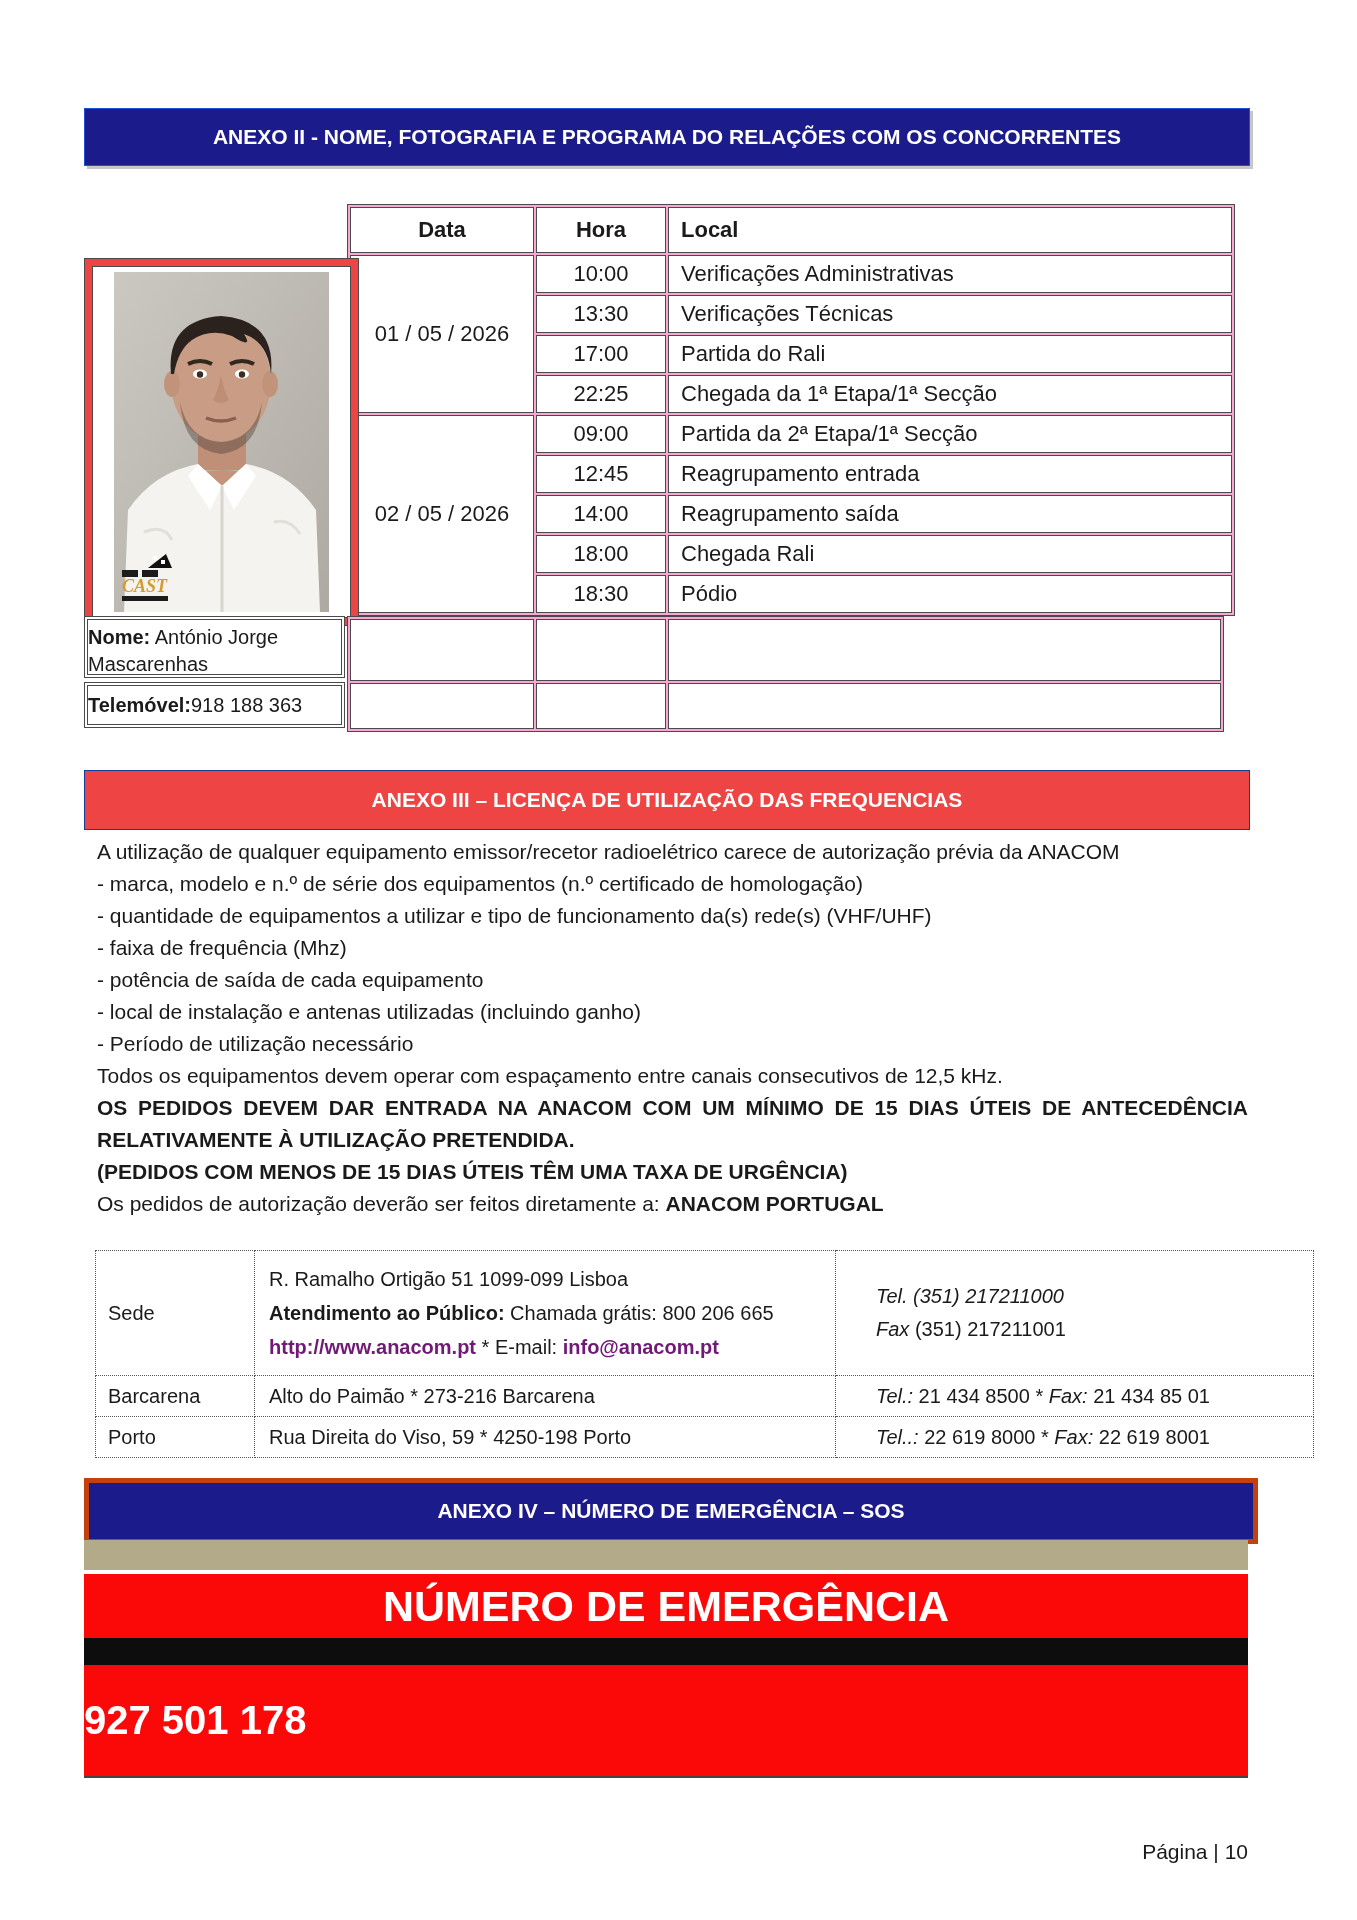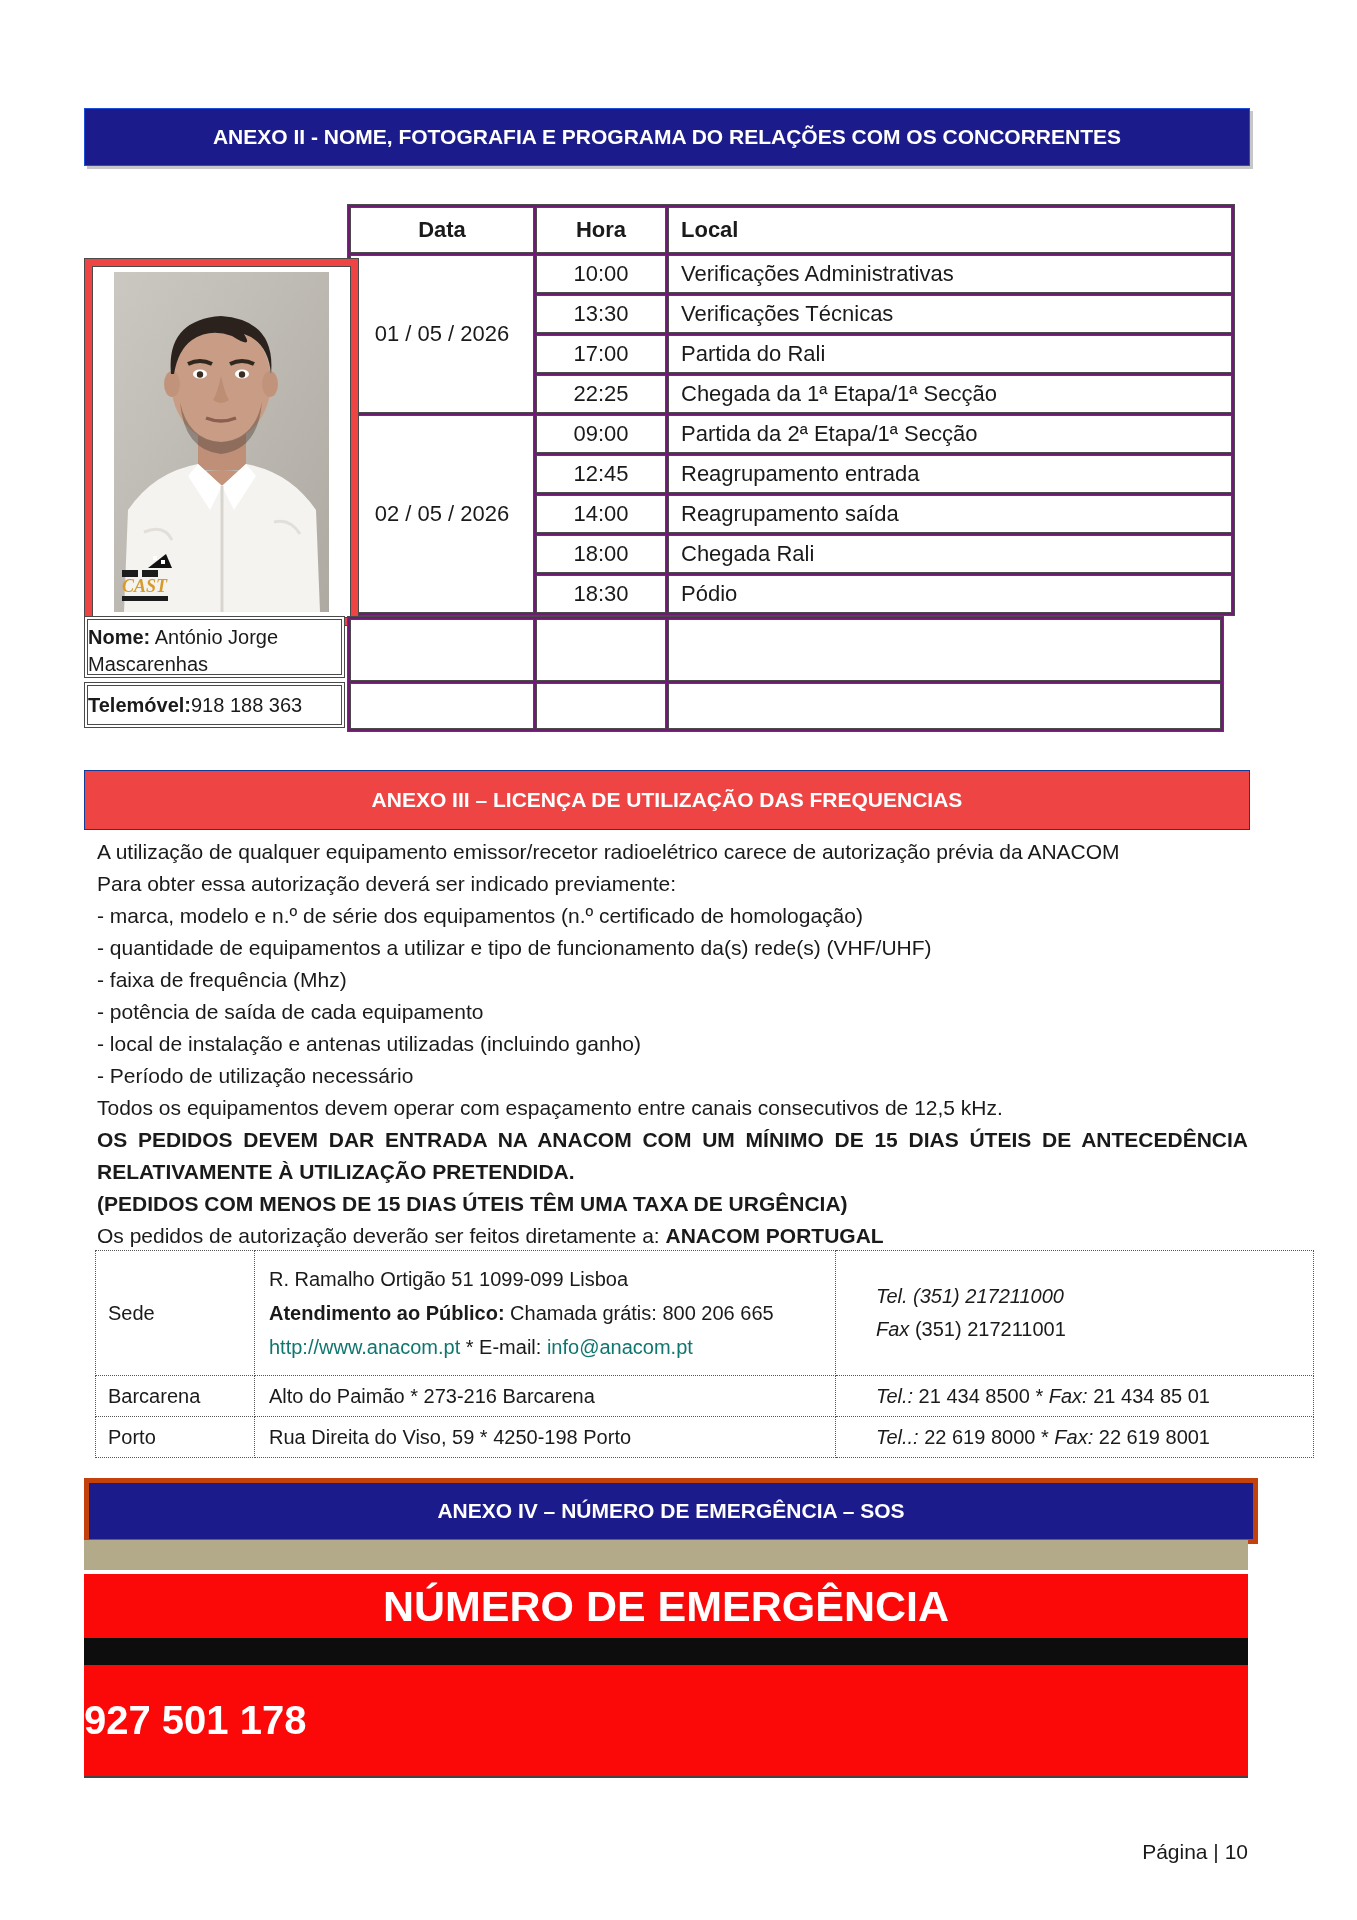--- a/index.html
+++ b/index.html
@@ -9,21 +9,21 @@
   
   .banner{position:absolute;left:84px;width:1164px;text-align:center;color:#fff;
           font-weight:bold;font-size:21px;}
   #banner2{top:108px;height:56px;line-height:56px;background:#1b1b8c;
            border:1px solid #1d4ed8;box-shadow:3px 3px 0 rgba(130,130,130,.45);}
   #banner3{top:770px;height:58px;line-height:58px;background:#ef4444;border:1px solid #143a9a;}
   #banner4{top:1478px;height:56px;line-height:56px;background:#1b1b8c;border:5px solid #c2410c;}
 
   
   #tables{position:absolute;left:84px;top:204px;width:1166px;height:528px;}
-  table.grid{border-collapse:separate;border-spacing:2px;border:1px solid #4a4a4a;background:#701a75;}
+  table.grid{border-collapse:separate;border-spacing:2px;border:1px solid #4a4a4a;background:#f9a8d4;}
   table.grid td,table.grid th{border:1px solid #4a4a4a;background:#fff;font-size:22px;vertical-align:middle;}
   #sched{position:absolute;left:263px;top:0;table-layout:fixed;}
   #sched th{height:42px;font-weight:bold;text-align:center;}
   #sched td{height:34px;}
   #sched .hora{width:126px;text-align:center;}
   #sched .local{width:549px;text-align:left;padding-left:12px;}
   #sched .dateCell{width:180px;text-align:center;}
   .photoBox{position:absolute;left:0;top:54px;width:259px;height:352px;
             border:1px solid #4a4a4a;padding:7px;background:#ef4444;}
   .photoInner{width:100%;height:100%;border:1px solid #4a4a4a;box-sizing:border-box;
@@ -48,21 +48,21 @@
   #contacttable{position:absolute;left:95px;top:1250px;width:1146px;border-collapse:collapse;table-layout:fixed;}
   #contacttable td{border:1px dotted #555;font-size:20px;vertical-align:middle;background:#fff;}
   #contacttable .clabel{width:145px;padding-left:12px;}
   #contacttable .caddr{width:565px;padding-left:14px;}
   #contacttable .cphone{width:436px;padding-left:40px;}
   #contacttable tr:nth-child(1) td{height:122px;}
   #contacttable tr:nth-child(2) td{height:38px;}
   #contacttable tr:nth-child(3) td{height:38px;}
   .cline{line-height:34px;}
   .pline{line-height:33px;}
-  .link{font-weight:normal;color:#0f766e;cursor:pointer;}
+  .link{font-weight:bold;color:#701a75;cursor:pointer;}
 
   
   .band{position:absolute;left:84px;width:1164px;}
   #tanband{top:1540px;height:30px;background:#b3aa89;}
   #red1{top:1574px;height:64px;background:#fb0909;color:#fff;text-align:center;
         font-weight:bold;font-size:43px;line-height:64px;}
   #blackband{top:1638px;height:27px;background:#0d0d0d;}
   #red2{top:1665px;height:111px;background:#fb0909;color:#ffffff;text-align:left;
         font-weight:bold;font-size:40px;line-height:111px;border-bottom:2px solid #444;}
 
@@ -203,21 +203,20 @@
             <td></td>
             <td></td>
           </tr>
       </tbody>
     </table>
   </div>
 
   <div class="banner" id="banner3">ANEXO III – LICENÇA DE UTILIZAÇÃO DAS FREQUENCIAS</div>
   <div id="bodytext">
       <div class="bline"><span>A utilização de qualquer equipamento emissor/recetor radioelétrico carece de autorização prévia da ANACOM</span></div>
-      <div class="bline"><span>Para obter essa autorização deverá ser indicado previamente:</span></div>
       <div class="bline"><span>- marca, modelo e n.º de série dos equipamentos (n.º certificado de homologação)</span></div>
       <div class="bline"><span>- quantidade de equipamentos a utilizar e tipo de funcionamento da(s) rede(s) (VHF/UHF)</span></div>
       <div class="bline"><span>- faixa de frequência (Mhz)</span></div>
       <div class="bline"><span>- potência de saída de cada equipamento</span></div>
       <div class="bline"><span>- local de instalação e antenas utilizadas (incluindo ganho)</span></div>
       <div class="bline"><span>- Período de utilização necessário</span></div>
       <div class="bline"><span>Todos os equipamentos devem operar com espaçamento entre canais consecutivos de 12,5 kHz.</span></div>
       <div class="bline just"><span class="b">OS PEDIDOS DEVEM DAR ENTRADA NA ANACOM COM UM MÍNIMO DE 15 DIAS ÚTEIS DE ANTECEDÊNCIA</span></div>
       <div class="bline"><span class="b">RELATIVAMENTE À UTILIZAÇÃO PRETENDIDA.</span></div>
       <div class="bline"><span class="b">(PEDIDOS COM MENOS DE 15 DIAS ÚTEIS TÊM UMA TAXA DE URGÊNCIA)</span></div>

